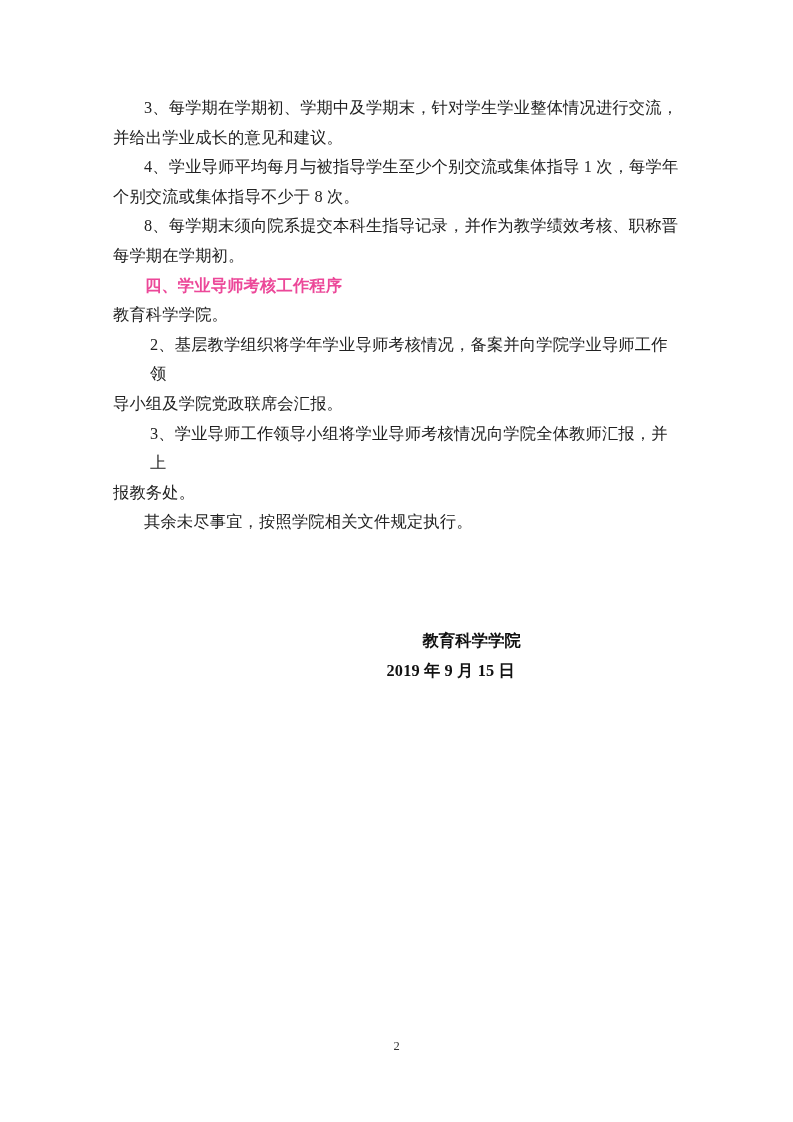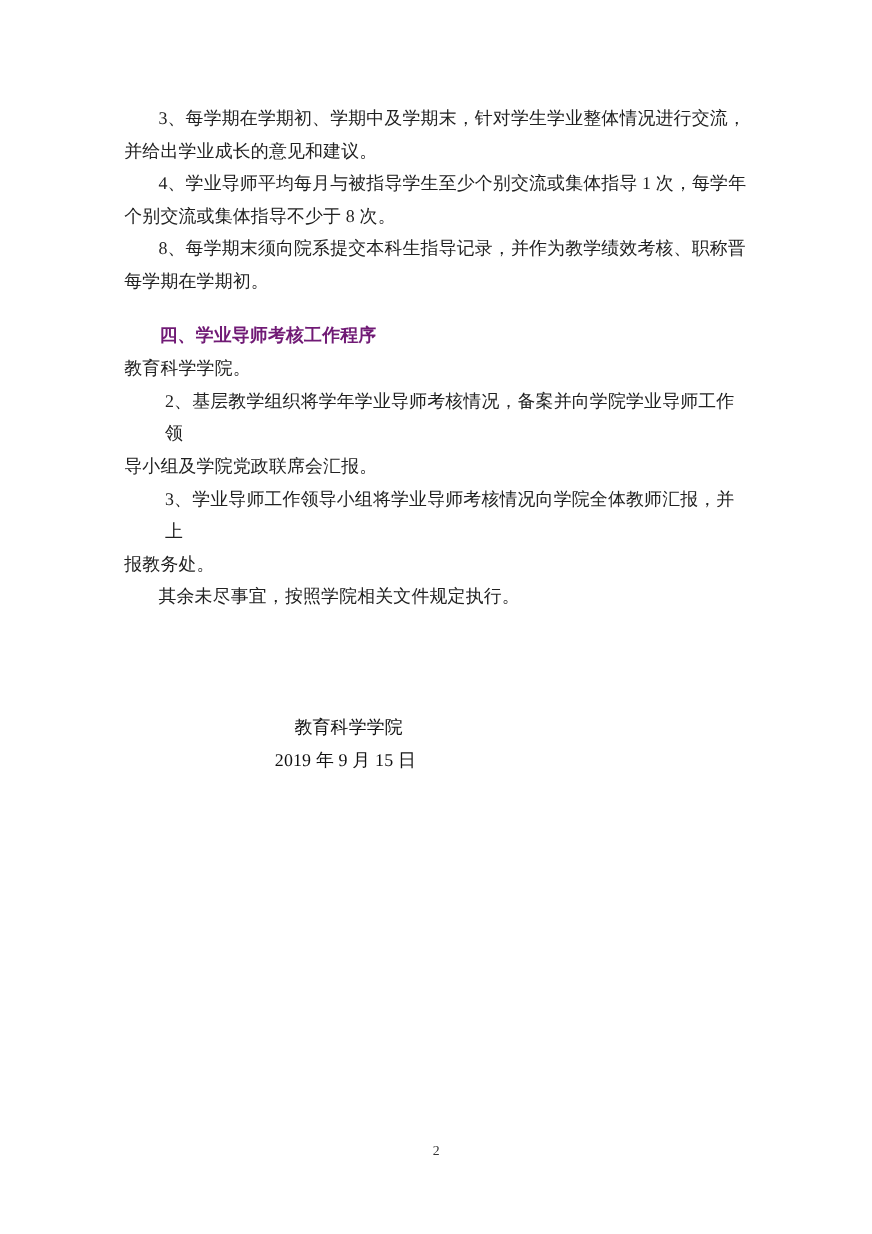--- a/index.html
+++ b/index.html
@@ -27,27 +27,26 @@
   }
   .para { margin: 0; padding: 0; }
   .ln { display: block; }
   .ind { padding-left: 31px; }      
   .ind-b { padding-left: 37px; }    
   .heading-line {
     display: block;
     padding-left: 32px;
     font-family: "Liberation Sans", "DejaVu Sans", sans-serif;
     font-weight: bold;
-    color: #701a75;
-    margin-top: 20px;
+    color: #ec4899;
   }
   .sig-spacer { height: 89px; }
   .signature {
-    text-align: center;
-    font-weight: normal;
+    text-align: right;
+    font-weight: bold;
     color: #111111;
   }
   .sig-org  { display: block; padding-right: 160px; line-height: 29.6px; }
   .sig-date { display: block; padding-right: 166px; line-height: 29.6px; }
   .page-number {
     position: absolute;
     left: 0;
     top: 1039px;
     width: 100%;
     text-align: center;

